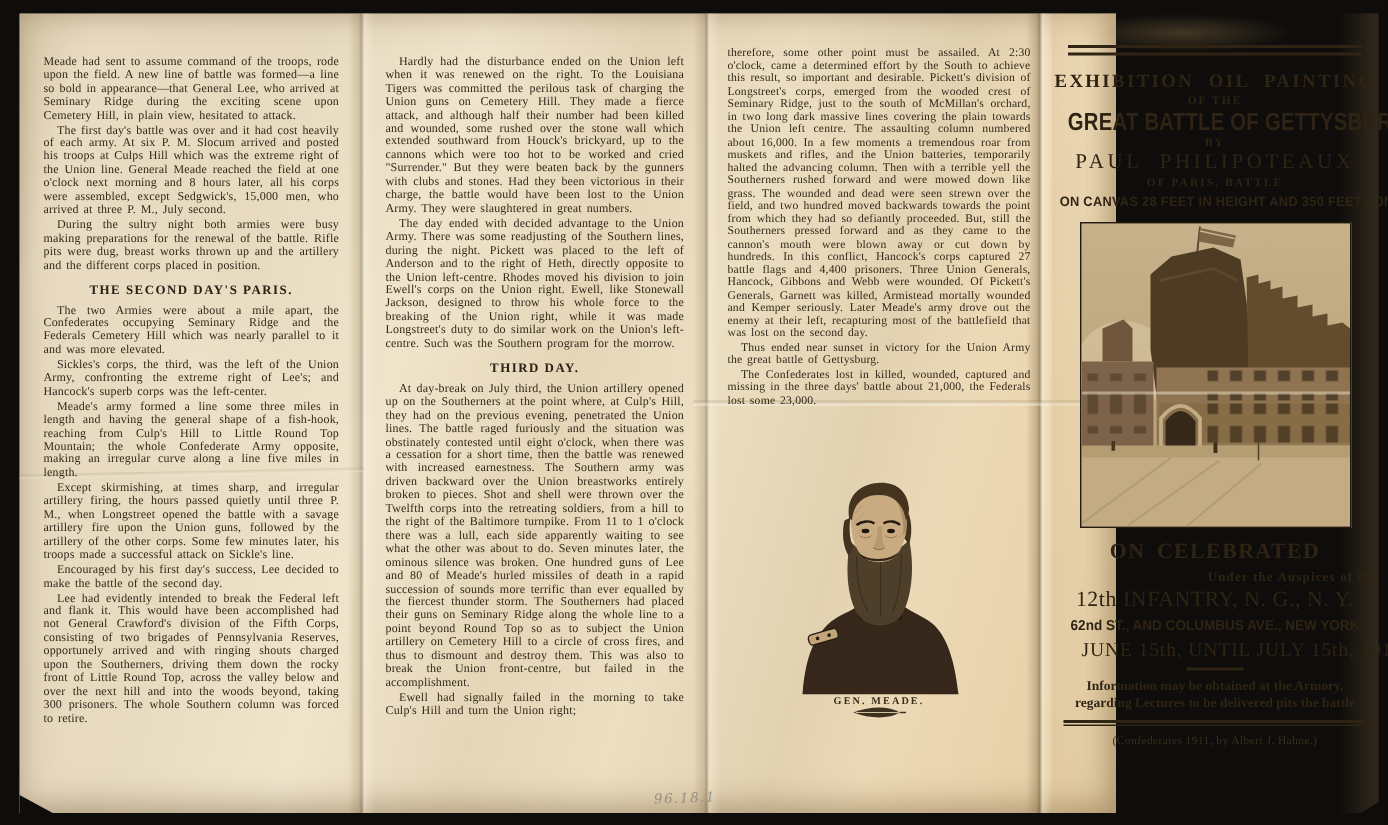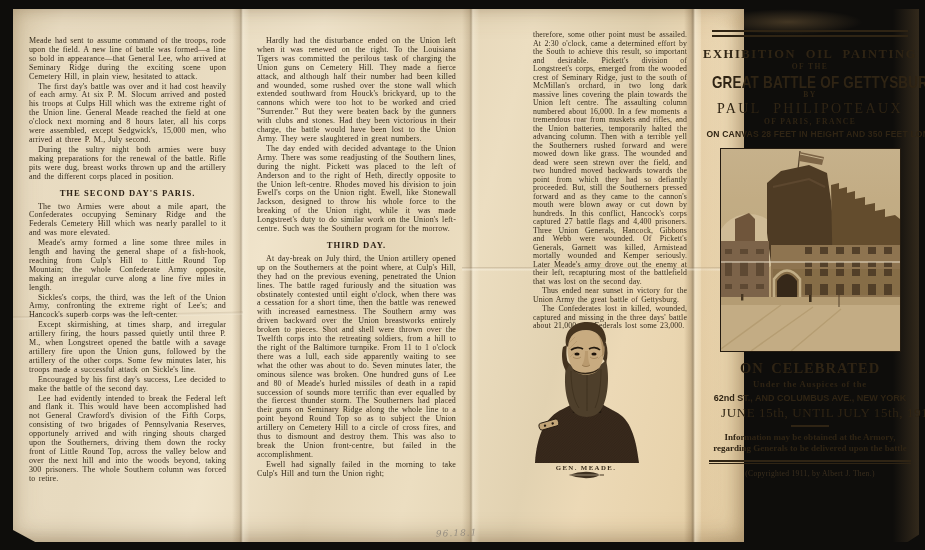--- a/index.html
+++ b/index.html
@@ -42,21 +42,21 @@
   
   .panel{position:absolute;z-index:3;color:#33291a;}
   .panel-1{left:16px;top:28px;width:197px;}
   .panel-2{left:244px;top:28px;width:199px;}
   .panel-3{left:472px;top:22px;width:202px;}
   .para{
     margin:0 0 1px 0;text-align:justify;text-indent:9px;
     font-size:8px;line-height:8.9px;letter-spacing:.12px;word-spacing:1.1px;
   }
   .para.flush{text-indent:0;}
-  .panel-3 .para{font-size:7.8px;line-height:8.5px;margin-left:48px;}
+  .panel-3 .para{font-size:7.8px;line-height:8.5px;}
   .colhead{
     margin:6px 0 5px 0;text-align:center;font-size:8.6px;font-weight:700;
     letter-spacing:1px;color:#2c2115;
   }
   
   .meade{position:absolute;left:472px;top:304px;width:202px;margin:0;text-align:center;z-index:3;}
   .meade svg{display:block;margin:0 auto;}
   .meade-cap{
     margin-top:1px;font-size:6.8px;font-weight:700;letter-spacing:1.4px;color:#3a2e1d;
   }
@@ -72,21 +72,21 @@
   .c-title1{margin:10px 0 0 0;font:700 12.5px "Liberation Serif", serif;letter-spacing:1.6px;word-spacing:5px;}
   .c-small{margin-top:0;font:700 7.6px "Liberation Serif", serif;letter-spacing:1.4px;}
   .c-title2{margin:2px 0 0 0;font:700 15px "Liberation Sans", sans-serif;
     transform:scale(.9,1.1);transform-origin:center;white-space:nowrap;letter-spacing:.2px;}
   .c-artist{margin:2px 0 0 0;font:400 14px "Liberation Serif", serif;letter-spacing:2.4px;word-spacing:6px;}
   .c-canvas{margin-top:3px;font:700 9px "Liberation Sans", sans-serif;
     transform:scaleX(.95);transform-origin:center;white-space:nowrap;letter-spacing:.2px;}
   .photo-frame{margin:9px auto 0;width:179px;height:202px;border:1.6px solid #241b10;
     background:#c7b289;overflow:hidden;}
   .c-exh{margin:8px 0 0 0;font:700 14.5px "Liberation Serif", serif;letter-spacing:1px;word-spacing:3px;}
-  .c-ausp{margin-top:2px;font:700 8.6px "Liberation Serif", serif;letter-spacing:.8px;}
+  .c-ausp{margin-top:2px;font:700 8.6px "Liberation Serif", serif;letter-spacing:.8px;text-align:right;}
   .c-inf{margin:3px 0 0 0;font:400 14.5px "Liberation Serif", serif;letter-spacing:.4px;white-space:nowrap;}
   .c-armory{margin-top:3px;font:700 9.5px "Liberation Serif", serif;letter-spacing:2.6px;}
   .c-addr{margin-top:3px;font:700 9.5px "Liberation Sans", sans-serif;
     transform:scaleX(.95);transform-origin:center;white-space:nowrap;}
   .c-dates{margin-top:2px;font:400 13px "Liberation Serif", serif;letter-spacing:.6px;white-space:nowrap;padding-left:20px;}
   .rule-small{margin:4px auto 0;width:38px;border-top:2px solid #2f2414;}
   .c-info{margin:5px auto 0;width:198px;font:700 9px "Liberation Serif", serif;line-height:11px;}
   .c-copy{margin-top:5px;font:400 7.6px "Liberation Serif", serif;letter-spacing:.3px;color:#3b2f1e;}
   
   .mark{position:absolute;left:436px;top:528px;z-index:6;color:#8d867b;
@@ -105,22 +105,22 @@
     <div class="crease-h2"></div>
     <div class="stain stain-1"></div>
     <div class="stain stain-2"></div>
 
     <div class="panel panel-1">
         <p class="para flush">Meade had sent to assume command of the troops, rode upon the field.  A new line of battle was formed—a line so bold in appearance—that General Lee, who arrived at Seminary Ridge during the exciting scene upon Cemetery Hill, in plain view, hesitated to attack.</p>
         <p class="para">The first day's battle was over and it had cost heavily of each army. At six P. M. Slocum arrived and posted his troops at Culps Hill which was the extreme right of the Union line.  General Meade reached the field at one o'clock next morning and 8 hours later, all his corps were assembled, except Sedgwick's, 15,000 men, who arrived at three P. M., July second.</p>
         <p class="para">During the sultry night both armies were busy making preparations for the renewal of the battle.  Rifle pits were dug, breast works thrown up and the artillery and the different corps placed in position.</p>
         <h3 class="colhead">THE SECOND DAY'S PARIS.</h3>
         <p class="para">The two Armies were about a mile apart, the Confederates occupying Seminary Ridge and the Federals Cemetery Hill which was nearly parallel to it and was more elevated.</p>
+        <p class="para">Sickles's corps, the third, was the left of the Union Army, confronting the extreme right of Lee's; and Hancock's superb corps was the left-center.</p>
         <p class="para">Meade's army formed a line some three miles in length and having the general shape of a fish-hook, reaching from Culp's Hill to Little Round Top Mountain; the whole Confederate Army opposite, making an irregular curve along a line five miles in length.</p>
-        <p class="para">Sickles's corps, the third, was the left of the Union Army, confronting the extreme right of Lee's; and Hancock's superb corps was the left-center.</p>
         <p class="para">Except skirmishing, at times sharp, and irregular artillery firing, the hours passed quietly until three P. M., when Longstreet opened the battle with a savage artillery fire upon the Union guns, followed by the artillery of the other corps.  Some few minutes later, his troops made a successful attack on Sickle's line.</p>
         <p class="para">Encouraged by his first day's success, Lee decided to make the battle of the second day.</p>
         <p class="para">Lee had evidently intended to break the Federal left and flank it.  This would have been accomplished had not General Crawford's division of the Fifth Corps, consisting of two brigades of Pennsylvania Reserves, opportunely arrived and with ringing shouts charged upon the Southerners, driving them down the rocky front of Little Round Top, across the valley below and over the next hill and into the woods beyond, taking 300 prisoners.  The whole Southern column was forced to retire.</p>
       </div>
     <div class="panel panel-2">
         <p class="para">Hardly had the disturbance ended on the Union left when it was renewed on the right. To the Louisiana Tigers was committed the perilous task of charging the Union guns on Cemetery Hill.  They made a fierce attack, and although half their number had been killed and wounded, some rushed over the stone wall which extended southward from Houck's brickyard, up to the cannons which were too hot to be worked and cried "Surrender."  But they were beaten back by the gunners with clubs and stones.  Had they been victorious in their charge, the battle would have been lost to the Union Army.  They were slaughtered in great numbers.</p>
         <p class="para">The day ended with decided advantage to the Union Army.  There was some readjusting of the Southern lines, during the night. Pickett was placed to the left of Anderson and to the right of Heth, directly opposite to the Union left-centre.  Rhodes moved his division to join Ewell's corps on the Union right.  Ewell, like Stonewall Jackson, designed to throw his whole force to the breaking of the Union right, while it was made Longstreet's duty to do similar work on the Union's left-centre.  Such was the Southern program for the morrow.</p>
         <h3 class="colhead">THIRD DAY.</h3>
         <p class="para">At day-break on July third, the Union artillery opened up on the Southerners at the point where, at Culp's Hill, they had on the previous evening, penetrated the Union lines. The battle raged furiously and the situation was obstinately contested until eight o'clock, when there was a cessation for a short time, then the battle was renewed with increased earnestness. The Southern army was driven backward over the Union breastworks entirely broken to pieces.  Shot and shell were thrown over the Twelfth corps into the retreating soldiers, from a hill to the right of the Baltimore turnpike.  From 11 to 1 o'clock there was a lull, each side apparently waiting to see what the other was about to do. Seven minutes later, the ominous silence was broken. One hundred guns of Lee and 80 of Meade's hurled missiles of death in a rapid succession of sounds more terrific than ever equalled by the fiercest thunder storm.  The Southerners had placed their guns on Seminary Ridge along the whole line to a point beyond Round Top so as to subject the Union artillery on Cemetery Hill to a circle of cross fires, and thus to dismount and destroy them. This was also to break the Union front-centre, but failed in the accomplishment.</p>
         <p class="para">Ewell had signally failed in the morning to take Culp's Hill and turn the Union right;</p>
@@ -171,21 +171,21 @@
       </svg>
     </figure>
 
     <section class="cover">
       <div class="rule-double"></div>
       <h2 class="c-title1">EXHIBITION OIL PAINTING</h2>
       <div class="c-small">OF THE</div>
       <h1 class="c-title2">GREAT BATTLE OF GETTYSBURG</h1>
       <div class="c-small">BY</div>
       <h2 class="c-artist">PAUL PHILIPOTEAUX</h2>
-      <div class="c-small">OF PARIS, FRANCE</div>
+      <div class="c-small">OF PARIS, BATTLE</div>
       <div class="c-canvas">ON CANVAS 28 FEET IN HEIGHT AND 350 FEET LONG</div>
 
       <div class="photo-frame">
         <svg width="179" height="202" viewBox="0 0 179 202">
           <defs>
             <linearGradient id="skyg" x1="0" x2="0" y1="0" y2="1">
               <stop offset="0" stop-color="#cbb791"></stop>
               <stop offset="0.6" stop-color="#c2ab80"></stop>
               <stop offset="1" stop-color="#bda677"></stop>
             </linearGradient>
@@ -218,25 +218,26 @@
           <rect x="88" y="146" width="2.6" height="7" fill="#332616"></rect>
           <rect x="20" y="145" width="2.4" height="6.5" fill="#3c2d1b"></rect>
           <line x1="118" y1="136" x2="118" y2="158" stroke="#4a3a26" stroke-width="1"></line>
           <rect x="0" y="112" width="179" height="2" fill="#efe6cf" opacity="0.55"></rect>
           <rect width="179" height="202" fill="#9c7f55" opacity="0.1"></rect>
         </svg>
       </div>
 
       <h2 class="c-exh">ON CELEBRATED</h2>
       <div class="c-ausp">Under the Auspices of the</div>
+      <h2 class="c-inf">12th INFANTRY, N. G., N. Y.</h2>
       <div class="c-addr">62nd ST., AND COLUMBUS AVE., NEW YORK</div>
       <div class="c-dates">JUNE 15th, UNTIL JULY 15th, 1911</div>
       <div class="rule-small"></div>
-      <div class="c-info">Information may be obtained at the Armory, regarding Generals to be delivered upon the battle</div>
+      <div class="c-info">Information may be obtained at the Armory, regarding Lectures to be delivered pits the battle</div>
       <div class="rule-double-2"></div>
-      <div class="c-copy">(Copyrighted 1911, by Albert J. Then.)</div>
+      <div class="c-copy">(Confederates 1911, by Albert J. Hahne.)</div>
     </section>
   </div>
 
   <div class="corner-bl"></div>
   <div class="corner-br"></div>
   <div class="mark">96.18.1</div>
 </div>
 
 </body></html>

